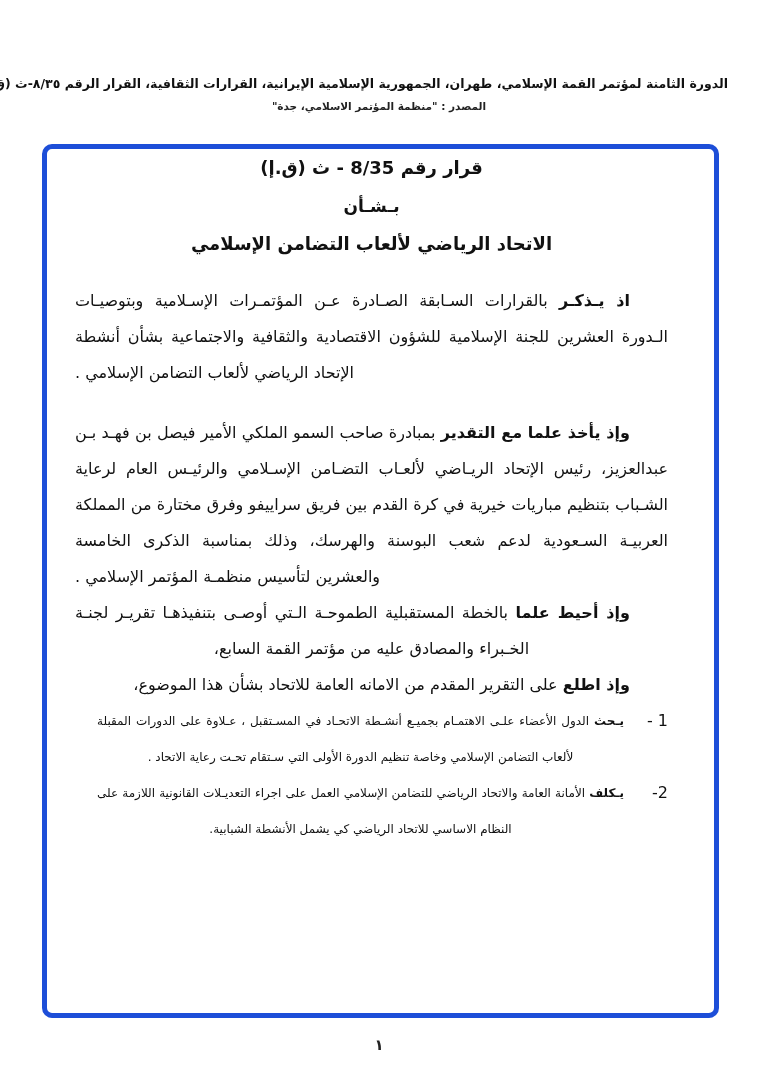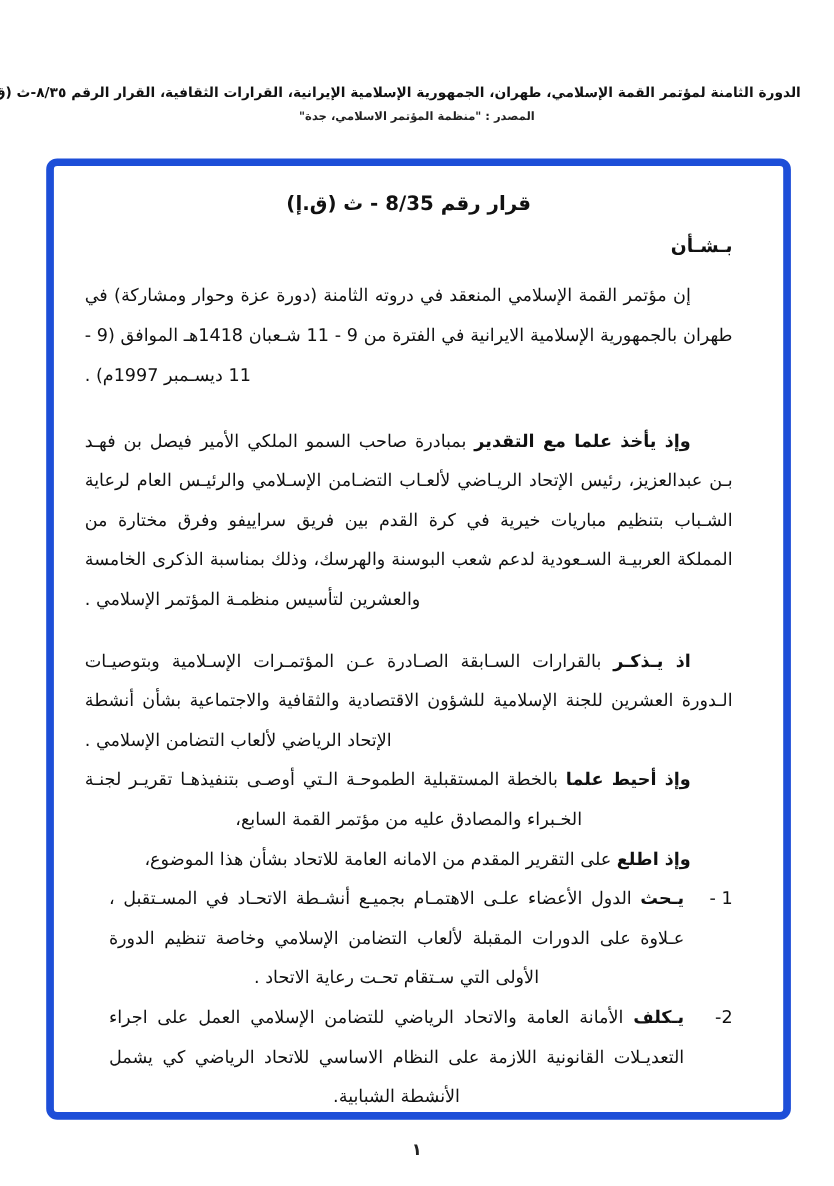--- a/index.html
+++ b/index.html
@@ -20,28 +20,28 @@
     font-size:12.5px;font-weight:700;line-height:20px;
     white-space:nowrap;letter-spacing:0;
   }
   .doc-header .src{
     font-size:10.5px;font-weight:700;margin-top:6px;color:#222;
   }
   
   .res-box{
     position:absolute;left:42px;top:144px;width:677px;height:874px;
     box-sizing:border-box;
-    border:7px solid #1d4ed8;
+    border:5px solid #1d4ed8;
     border-radius:10px;
-    padding:16px 46px 0 28px;
+    padding:0 46px 0 28px;
   }
   
   .title-block{text-align:center;font-weight:700;}
   .title-block .t1{font-size:18px;line-height:38px;}
-  .title-block .t2{font-size:17px;line-height:38px;text-align:right;}
+  .title-block .t2{font-size:17px;line-height:38px;}
   .title-block .t3{font-size:18px;line-height:38px;}
   
   .para{
     font-size:16px;line-height:36px;
     text-align:justify;
     margin:0;
     text-indent:38px;
   }
   .para .lead{font-weight:700;}
   .p1{margin-top:8px;}
@@ -57,21 +57,21 @@
     display:flex;direction:rtl;
     margin-top:0;
   }
   .item .num{
     flex:0 0 44px;
     font-size:16px;line-height:36px;
     white-space:nowrap;
   }
   .item .body{
     flex:1;
-    font-size:16px;line-height:36px;
+    font-size:12px;line-height:36px;
     text-align:justify;
     padding-left:22px;
   }
   .item .body .lead{font-weight:700;}
   .item .body .lead.u{}
   
   .page-num{
     position:absolute;bottom:24px;left:0;right:0;
     text-align:center;font-size:15px;font-weight:700;color:#222;
   }
@@ -82,34 +82,32 @@
 <div class="doc-header">
   <div class="cite">الدورة الثامنة لمؤتمر القمة الإسلامي، طهران، الجمهورية الإسلامية الإيرانية، القرارات الثقافية، القرار الرقم ٨/٣٥-ث (ق.إ)</div>
   <div class="src">المصدر : "منظمة المؤتمر الاسلامي، جدة"</div>
 </div>
 
 <div class="res-box">
 
   <div class="title-block">
     <div class="t1">قرار رقم 8/35 - ث (ق.إ)</div>
     <div class="t2">بـشـأن</div>
+    <div class="t3">الاتحاد الرياضي لألعاب التضامن الإسلامي</div>
   </div>
 
-  <p class="para p1 last-left">
-    <span>إن مؤتمر القمة الإسلامي المنعقد في دروته الثامنة (دورة عزة وحوار ومشاركة) في طهران بالجمهورية الإسلامية الايرانية في الفترة من 9 - 11 شـعبان 1418هـ الموافق (9 - 11 ديسـمبر 1997م) .</span>
+
+  <p class="para p2 last-left">
+    <b class="lead">اذ يـذكـر</b>
+    <span>بالقرارات السـابقة الصـادرة عـن المؤتمـرات الإسـلامية وبتوصيـات الـدورة العشرين للجنة الإسلامية للشؤون الاقتصادية والثقافية والاجتماعية بشأن أنشطة الإتحاد الرياضي لألعاب التضامن الإسلامي .</span>
   </p>
 
   <p class="para p3 last-left">
     <b class="lead">وإذ يأخذ علما مع التقدير</b>
     <span>بمبادرة صاحب السمو الملكي الأمير فيصل بن فهـد بـن عبدالعزيز، رئيس الإتحاد الريـاضي لألعـاب التضـامن الإسـلامي والرئيـس العام لرعاية الشـباب بتنظيم مباريات خيرية في كرة القدم بين فريق سراييفو وفرق مختارة من المملكة العربيـة السـعودية لدعم شعب البوسنة والهرسك، وذلك بمناسبة الذكرى الخامسة والعشرين لتأسيس منظمـة المؤتمر الإسلامي .</span>
-  </p>
-
-  <p class="para p2 last-left">
-    <b class="lead">اذ يـذكـر</b>
-    <span>بالقرارات السـابقة الصـادرة عـن المؤتمـرات الإسـلامية وبتوصيـات الـدورة العشرين للجنة الإسلامية للشؤون الاقتصادية والثقافية والاجتماعية بشأن أنشطة الإتحاد الرياضي لألعاب التضامن الإسلامي .</span>
   </p>
 
   <p class="para p5 last-center">
     <b class="lead">وإذ أحيط علما</b>
     <span>بالخطة المستقبلية الطموحـة الـتي أوصـى بتنفيذهـا تقريـر لجنـة الخـبراء والمصادق عليه من مؤتمر القمة السابع،</span>
   </p>
 
   <p class="para p4 last-right">
     <b class="lead">وإذ اطلع</b>
     <span>على التقرير المقدم من الامانه العامة للاتحاد بشأن هذا الموضوع،</span>

